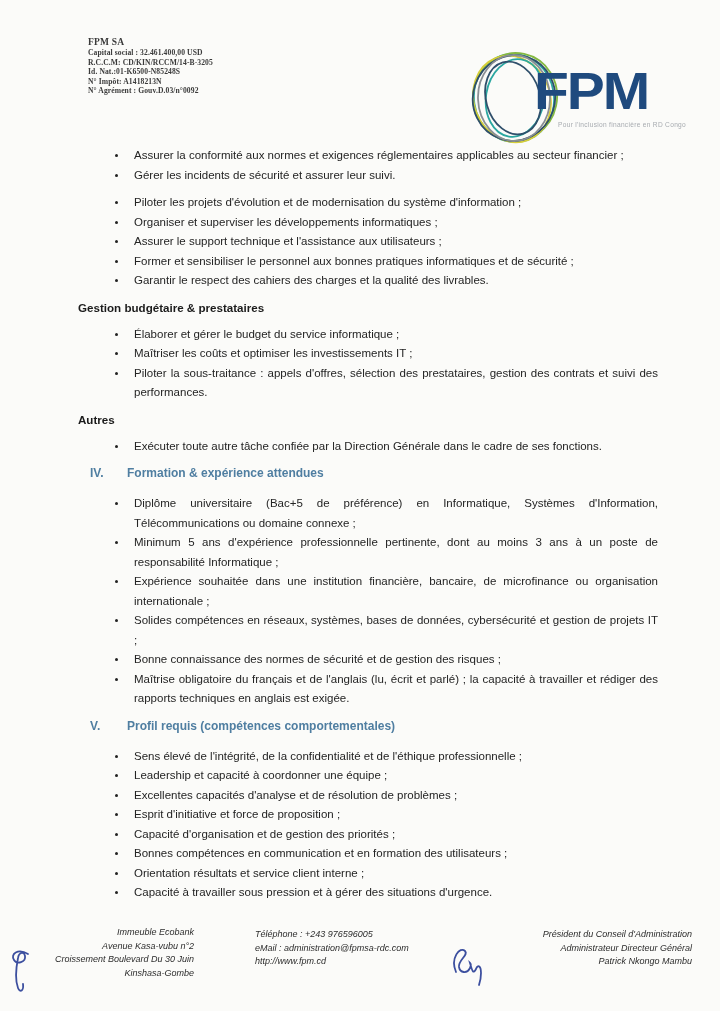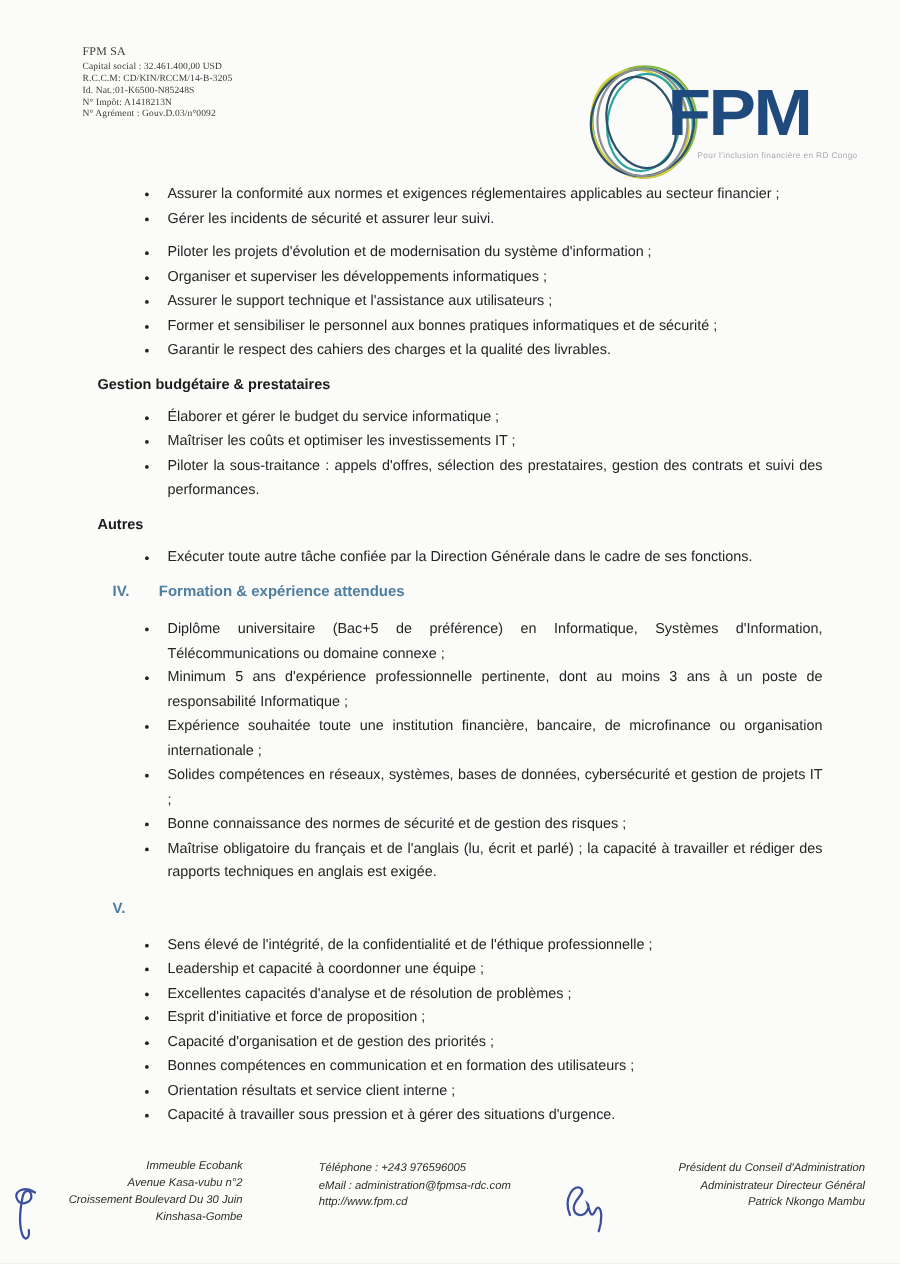--- a/index.html
+++ b/index.html
@@ -4,21 +4,21 @@
 <style>
   html,body{margin:0;padding:0;}
   body{background:#e9e9e7;font-family:"Liberation Sans",sans-serif;}
   .page{
     position:relative;width:720px;height:1011px;margin:0 auto;
     background:#fbfbf9;color:#262626;overflow:hidden;
     box-shadow:0 0 4px rgba(0,0,0,.15);
   }
 
   
-  .letterhead{position:absolute;left:66px;top:37px;font-family:"Liberation Serif",serif;color:#3a3a3a;}
+  .letterhead{position:absolute;left:88px;top:37px;font-family:"Liberation Serif",serif;color:#3a3a3a;font-weight:bold;}
   .company-name{font-size:9.5px;line-height:11px;letter-spacing:.2px;}
   .company-line{font-size:7.6px;line-height:9.6px;letter-spacing:.1px;}
 
   .logo{position:absolute;left:462px;top:50px;width:245px;height:95px;}
   .logo-swirl{position:absolute;left:0;top:0;width:106px;height:96px;}
   .logo-word{
     position:absolute;left:72px;top:16px;
     font-size:57px;font-weight:bold;line-height:54px;
     color:#1f4a7e;letter-spacing:-2px;transform:scaleY(.92);transform-origin:top left;
   }
@@ -103,27 +103,28 @@
       <ul class="bullet-list">
         <li class="bullet-item">Exécuter toute autre tâche confiée par la Direction Générale dans le cadre de ses fonctions.</li>
       </ul>
       <div class="numbered-heading">
         <span class="num">IV.</span>
         <span>Formation &amp; expérience attendues</span>
       </div>
       <ul class="bullet-list">
         <li class="bullet-item">Diplôme universitaire (Bac+5 de préférence) en Informatique, Systèmes d'Information, Télécommunications ou domaine connexe ;</li>
         <li class="bullet-item">Minimum 5 ans d'expérience professionnelle pertinente, dont au moins 3 ans à un poste de responsabilité Informatique ;</li>
-        <li class="bullet-item">Expérience souhaitée toute une institution financière, bancaire, de microfinance ou organisation internationale ;</li>
+        <li class="bullet-item">Expérience souhaitée dans une institution financière, bancaire, de microfinance ou organisation internationale ;</li>
         <li class="bullet-item">Solides compétences en réseaux, systèmes, bases de données, cybersécurité et gestion de projets IT ;</li>
         <li class="bullet-item">Bonne connaissance des normes de sécurité et de gestion des risques ;</li>
         <li class="bullet-item">Maîtrise obligatoire du français et de l'anglais (lu, écrit et parlé) ; la capacité à travailler et rédiger des rapports techniques en anglais est exigée.</li>
       </ul>
       <div class="numbered-heading">
         <span class="num">V.</span>
+        <span>Profil requis (compétences comportementales)</span>
       </div>
       <ul class="bullet-list">
         <li class="bullet-item">Sens élevé de l'intégrité, de la confidentialité et de l'éthique professionnelle ;</li>
         <li class="bullet-item">Leadership et capacité à coordonner une équipe ;</li>
         <li class="bullet-item">Excellentes capacités d'analyse et de résolution de problèmes ;</li>
         <li class="bullet-item">Esprit d'initiative et force de proposition ;</li>
         <li class="bullet-item">Capacité d'organisation et de gestion des priorités ;</li>
         <li class="bullet-item">Bonnes compétences en communication et en formation des utilisateurs ;</li>
         <li class="bullet-item">Orientation résultats et service client interne ;</li>
         <li class="bullet-item">Capacité à travailler sous pression et à gérer des situations d'urgence.</li>

